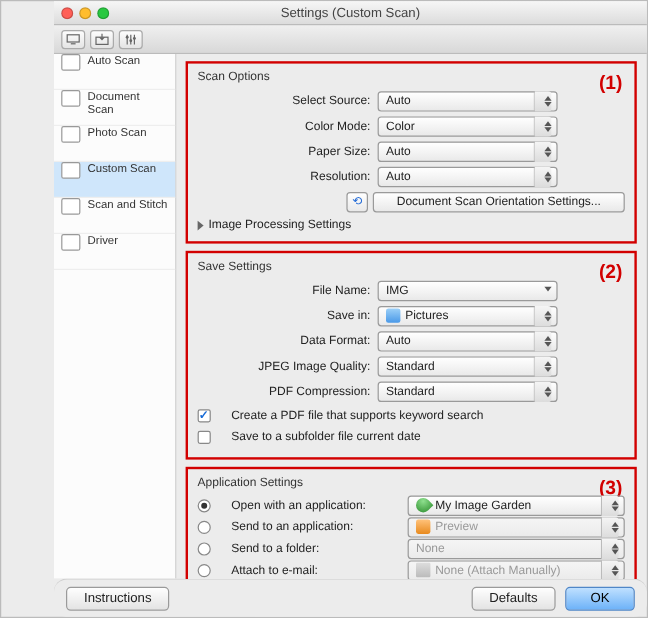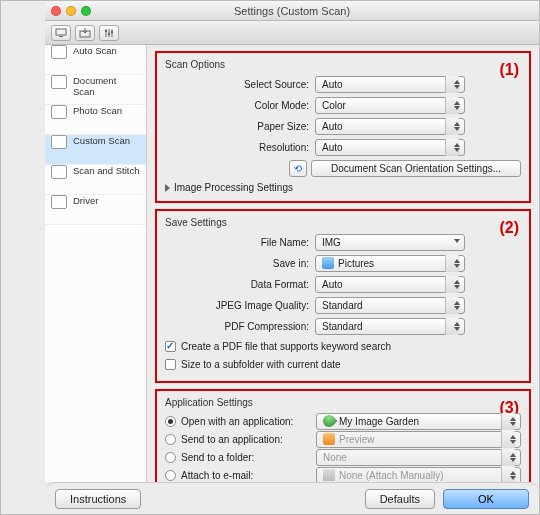--- a/index.html
+++ b/index.html
@@ -96,21 +96,21 @@
   }
   .btn { justify-content:center; padding:0 8px; }
   .btn.wide { width:210px; }
   .little-icon {
     width:18px; height:17px; border:1px solid #9a9a9a; border-radius:3px;
     background:linear-gradient(#fff,#e9e9e9); display:flex; align-items:center; justify-content:center;
     font-size:10px; color:#226ad6;
   }
   .disclosure { display:flex; align-items:center; gap:4px; margin-top:4px; font-size:10px; }
   .tri { width:0;height:0;border-top:4px solid transparent;border-bottom:4px solid transparent;border-left:5px solid #666; }
-  .chk-row, .radio-row { display:flex; align-items:center; gap:5px; height:18px; font-size:10px; }
+  .chk-row, .radio-row { display:flex; align-items:center; gap:17px; height:18px; font-size:10px; }
   .chk, .radio { width:11px; height:11px; flex:none; }
   .chk { border:1px solid #888; border-radius:2px; background:#fff; position:relative; }
   .chk.checked::after {
     content:"✓"; position:absolute; top:-2px; left:0; font-size:10px; color:#1569d6; font-weight:bold;
   }
   .radio { border:1px solid #888; border-radius:50%; background:#fff; position:relative; }
   .radio.checked::after {
     content:""; position:absolute; top:2px; left:2px; width:5px; height:5px; border-radius:50%; background:#333;
   }
   .radio-row .label2 { width:130px; }
@@ -308,21 +308,21 @@
                 <span>Standard</span>
               </div>
             </div>
         </div>
         <div class="chk-row">
           <div class="chk checked"></div>
           <span>Create a PDF file that supports keyword search</span>
         </div>
         <div class="chk-row">
           <div class="chk"></div>
-          <span>Size to a subfolder with current date</span>
+          <span>Save to a subfolder file current date</span>
         </div>
       </div>
 
       <div class="group">
         <div class="section-num">(3)</div>
         <div class="group-title">Application Settings</div>
 
         <div class="radio-row">
           <div class="radio checked"></div>
           <span class="label2">Open with an application:</span>
@@ -365,18 +365,18 @@
   </div>
 
   <div class="footer">
     <div class="mac-btn">
         <span>Instructions</span>
       </div>
     <div class="spacer"></div>
     <div class="mac-btn">
         <span>Defaults</span>
       </div>
-    <div class="mac-btn primary" style="width:86px;justify-content:center">
+    <div class="mac-btn primary" style="width:58px;justify-content:center">
         <span>OK</span>
       </div>
   </div>
 
 </div>
 
 </body></html>

